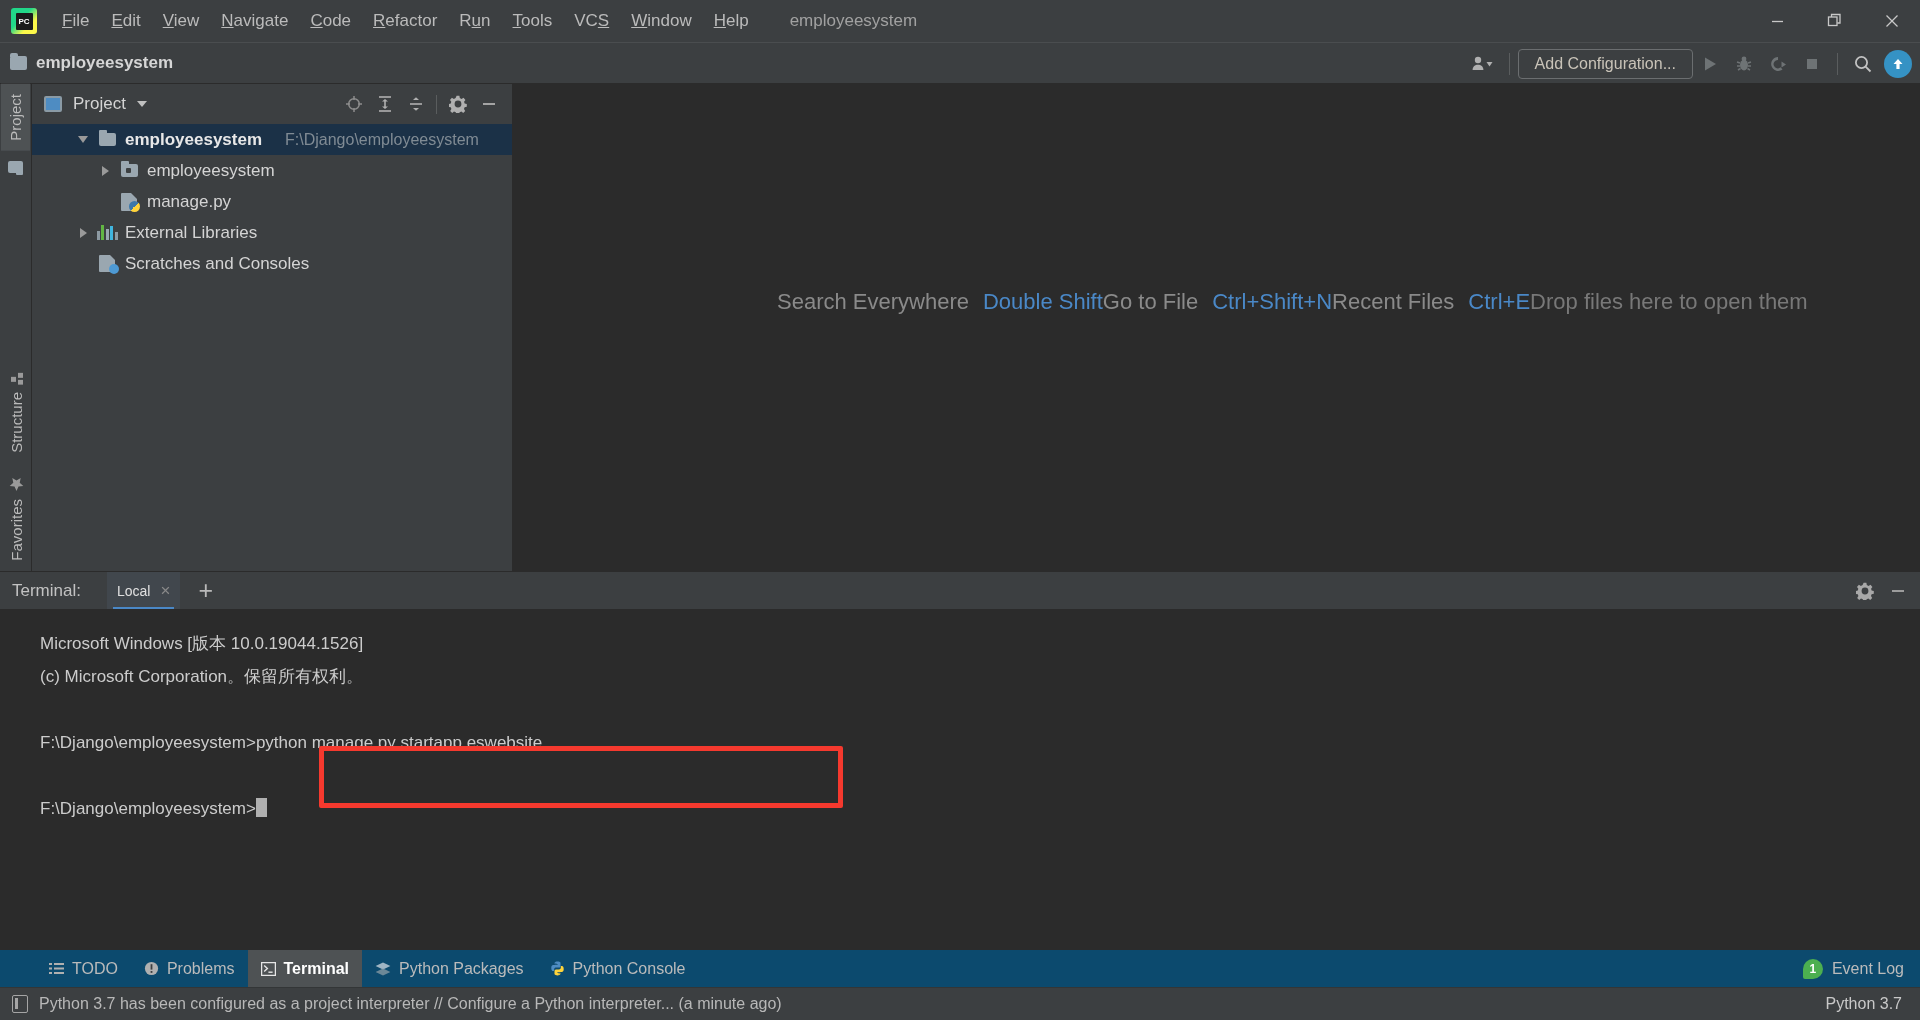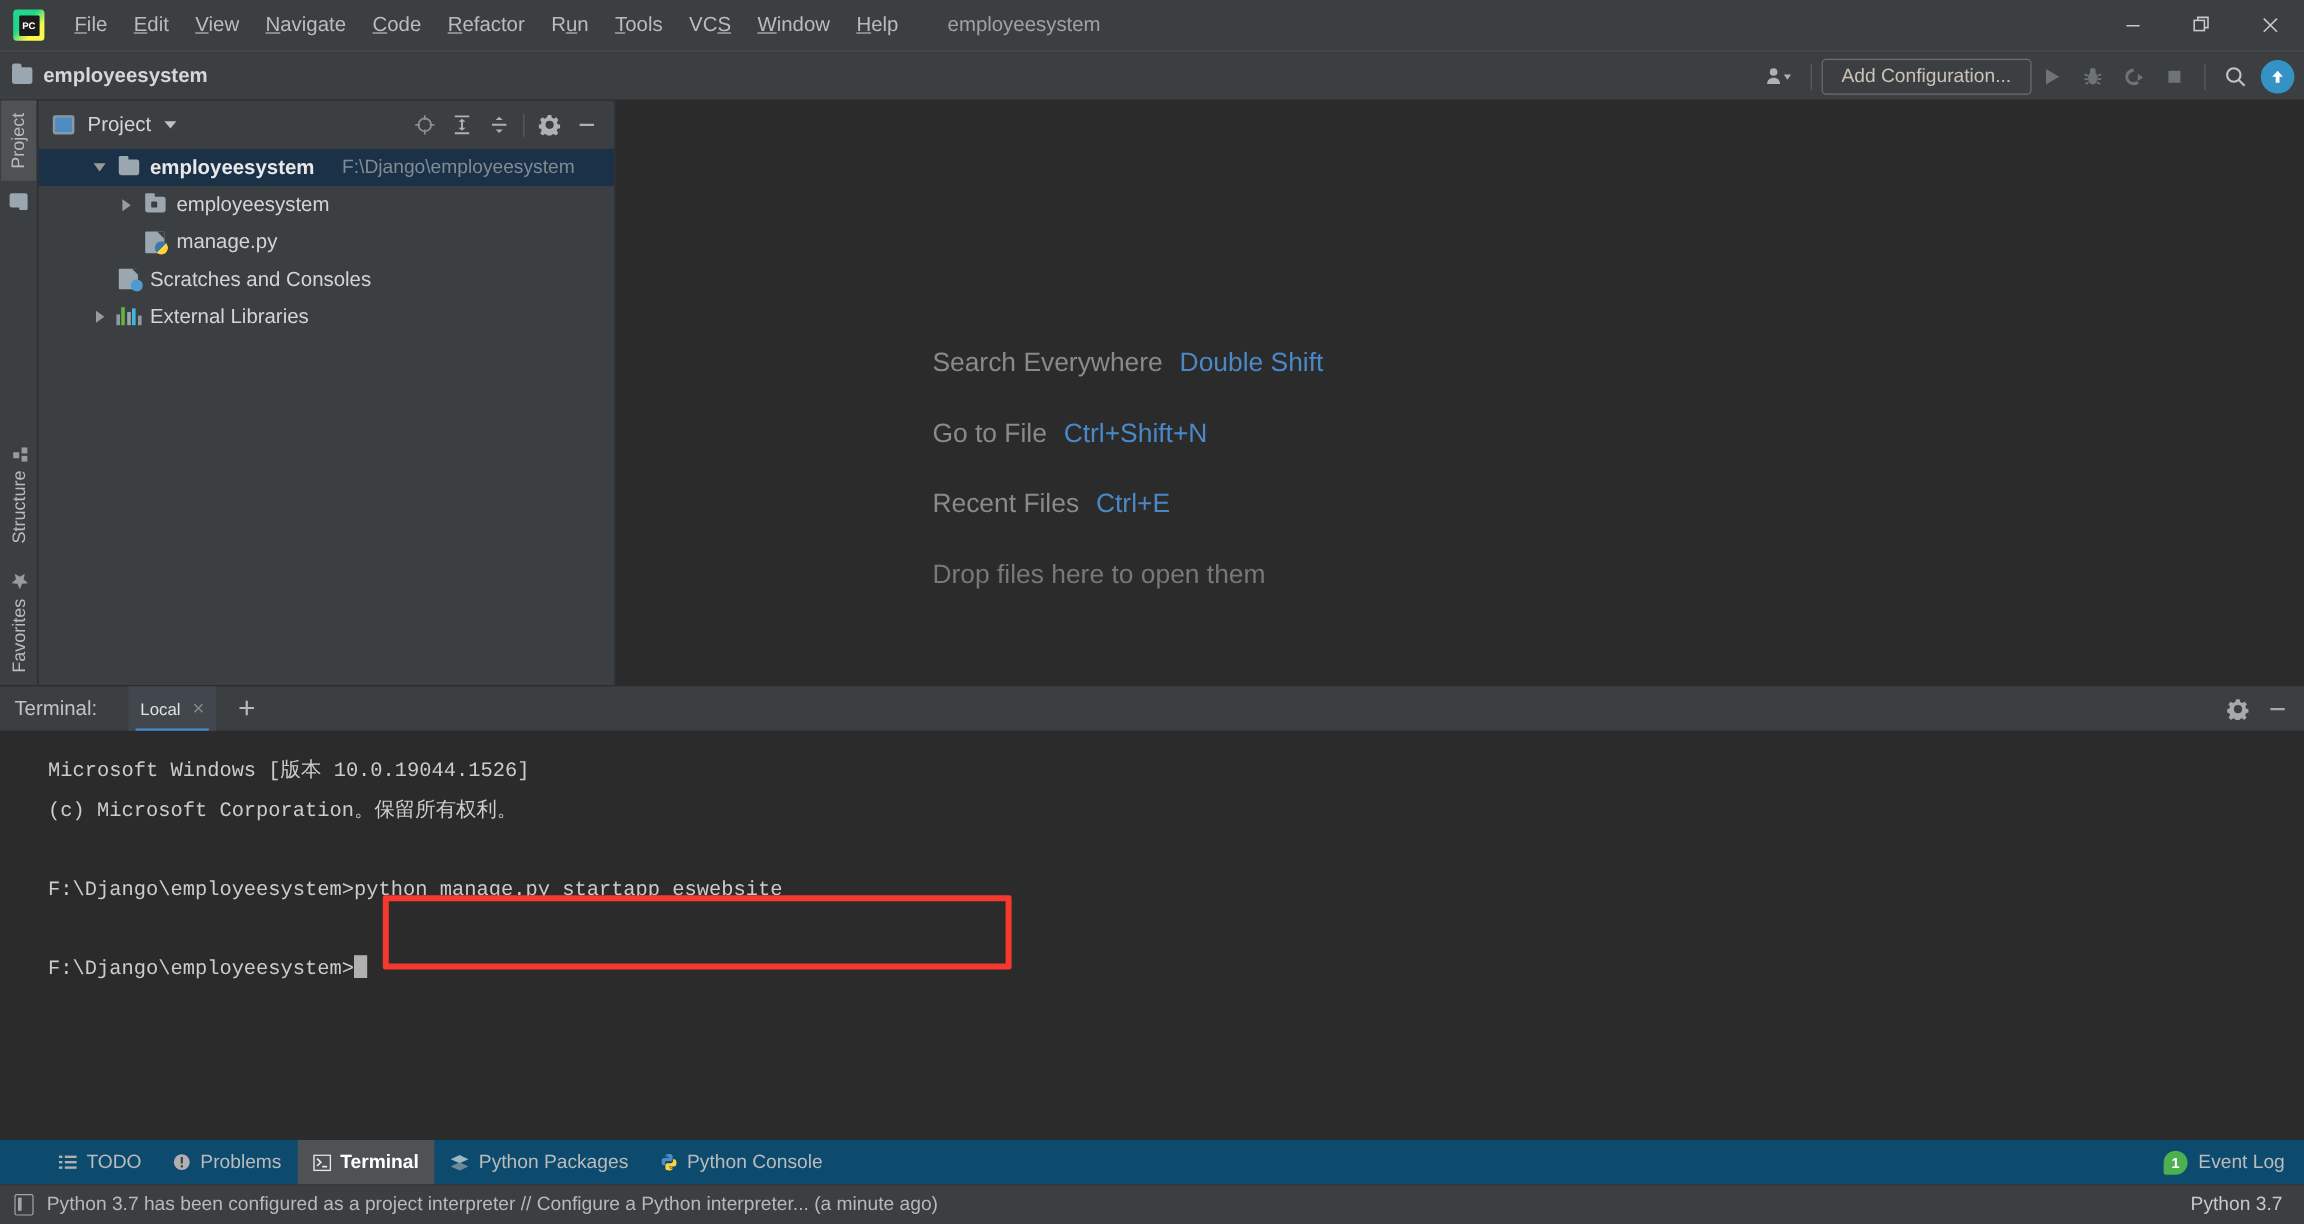--- a/index.html
+++ b/index.html
@@ -135,21 +135,21 @@
   .libs i { width:3px; display:block; }
   .scr { width:16px;height:17px; background:#9aa7b0; position:relative; border-radius:1px; }
   .scr:before { content:''; position:absolute; right:0; top:0; border-width:0 5px 5px 0; border-style:solid; border-color:transparent #3c3f41 transparent transparent; }
   .scr:after { content:''; position:absolute; right:-4px; bottom:-2px; width:10px;height:10px; border-radius:50%; background:#4e9ad4; }
   .tlabel { color:#d4d4d4; }
   .tlabel.b { font-weight:bold; color:#e8e8e8; }
   .tpath { color:#808b94; margin-left:23px; font-size:16px; }
 
   
   .editor { flex:1 1 auto; background:#2b2b2b; position:relative; min-width:0; }
-  .hints { position:absolute; left:264px; top:205px; display:flex; flex-direction:column; gap:0; }
+  .hints { position:absolute; left:264px; top:205px; display:flex; flex-direction:row; gap:0; }
   .hintrow { display:flex; align-items:baseline; height:59px; font-size:22px; }
   .hk { color:#8a8a8a; }
   .hv { color:#4a88c7; margin-left:14px; }
   .hintdrop { font-size:22px; color:#787878; height:59px; display:flex; align-items:baseline; }
 
   
   .termpanel { height:378px; flex:0 0 378px; display:flex; flex-direction:column; background:#2b2b2b; position:relative; }
   .termhead {
     height:38px; flex:0 0 38px; background:#3c3f41; display:flex; align-items:center;
     padding-left:12px; border-top:1px solid #2b2b2b; position:relative;
@@ -161,21 +161,21 @@
   }
   .termtab .tt-txt { font-size:14px; color:#e0e0e0; }
   .termtab .tt-x { font-size:17px; color:#8a8a8a; margin-left:10px; }
   .termtab .underline { position:absolute; left:6px; right:6px; bottom:0; height:3px; background:#4a88c7; }
   .termplus { font-size:25px; color:#b9b9b9; margin-left:18px; line-height:1; cursor:default; }
   .termhead-right { position:absolute; right:6px; top:0; height:38px; display:flex; align-items:center; }
   .th-ic { width:33px;height:33px; display:flex;align-items:center;justify-content:center; color:#9a9a9a; }
 
   .termbody {
     flex:1 1 auto; background:#2b2b2b; padding:18px 0 0 40px;
-    font-family:Liberation Mono, monospace; font-size:17px; color:#cccccc;
+    font-family:Liberation Sans, sans-serif; font-size:17px; color:#cccccc;
     line-height:33px; position:relative; overflow:hidden;
   }
   .tline { white-space:pre; }
   .cursorblk { display:inline-block; width:11px; height:19px; background:#b0b0b0; vertical-align:-3px; }
   .redbox {
     position:absolute; left:319px; top:746px; width:524px; height:62px;
     border:5px solid #f5392e; border-radius:2px; pointer-events:none; z-index:20;
   }
 
   
@@ -407,41 +407,41 @@
 
         <div class="trow" style="padding-left:60px;align-items:center;">
           <div class="tw"></div>
           <div class="ic">
               <span class="pyfile"></span>
             </div>
           <span class="tlabel">manage.py</span>
         </div>
 
         <div class="trow" style="padding-left:38px;">
-          <div class="tw"></div>
-          <div class="ic">
-              <span class="scr"></span>
-            </div>
-          <span class="tlabel">Scratches and Consoles</span>
-        </div>
-
-        <div class="trow" style="padding-left:38px;">
           <div class="tw">
               <span class="chev"></span>
             </div>
           <div class="ic">
             <span class="libs">
               <i style="height:9px;background:#8d9aa3;"></i>
               <i style="height:15px;background:#62b543;"></i>
               <i style="height:11px;background:#9aa7b0;"></i>
               <i style="height:14px;background:#40b6e0;"></i>
               <i style="height:8px;background:#8d9aa3;"></i>
             </span>
           </div>
           <span class="tlabel">External Libraries</span>
+        </div>
+
+        <div class="trow" style="padding-left:38px;">
+          <div class="tw"></div>
+          <div class="ic">
+              <span class="scr"></span>
+            </div>
+          <span class="tlabel">Scratches and Consoles</span>
         </div>
       </div>
     </div>
 
     <div class="editor">
       <div class="hints">
         <div class="hintrow">
           <span class="hk">Search Everywhere</span>
           <span class="hv">Double Shift</span>
         </div>

